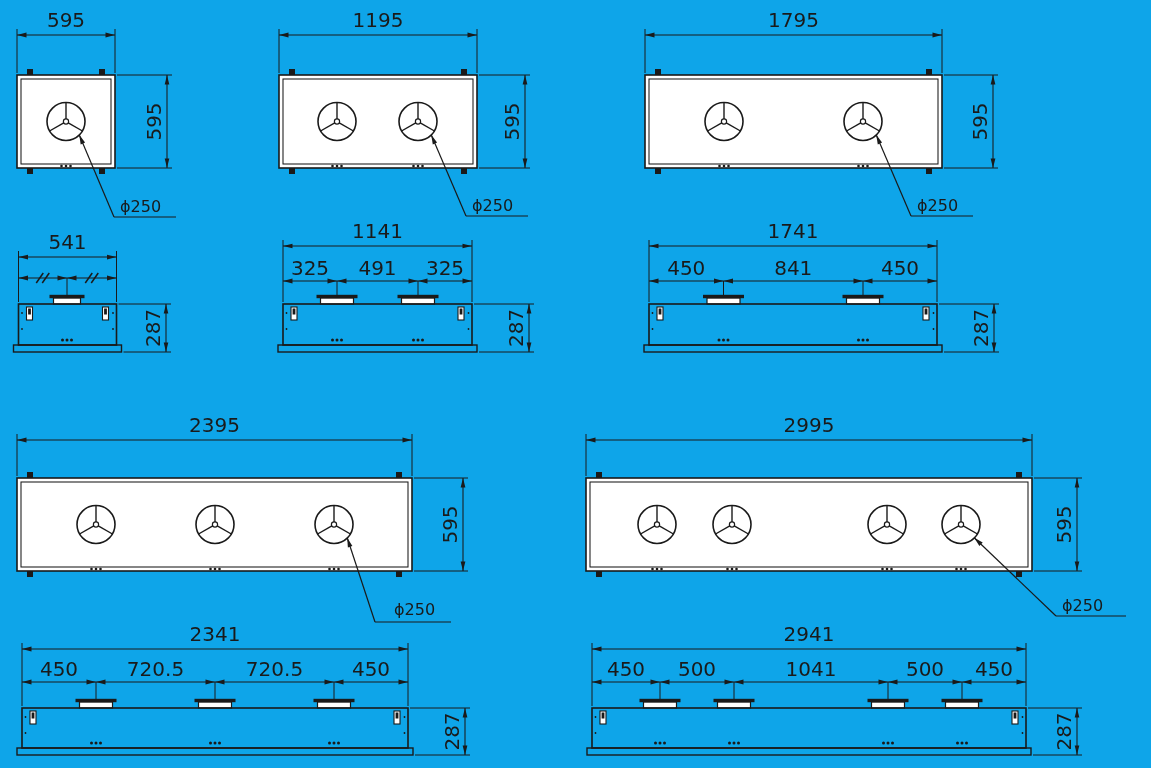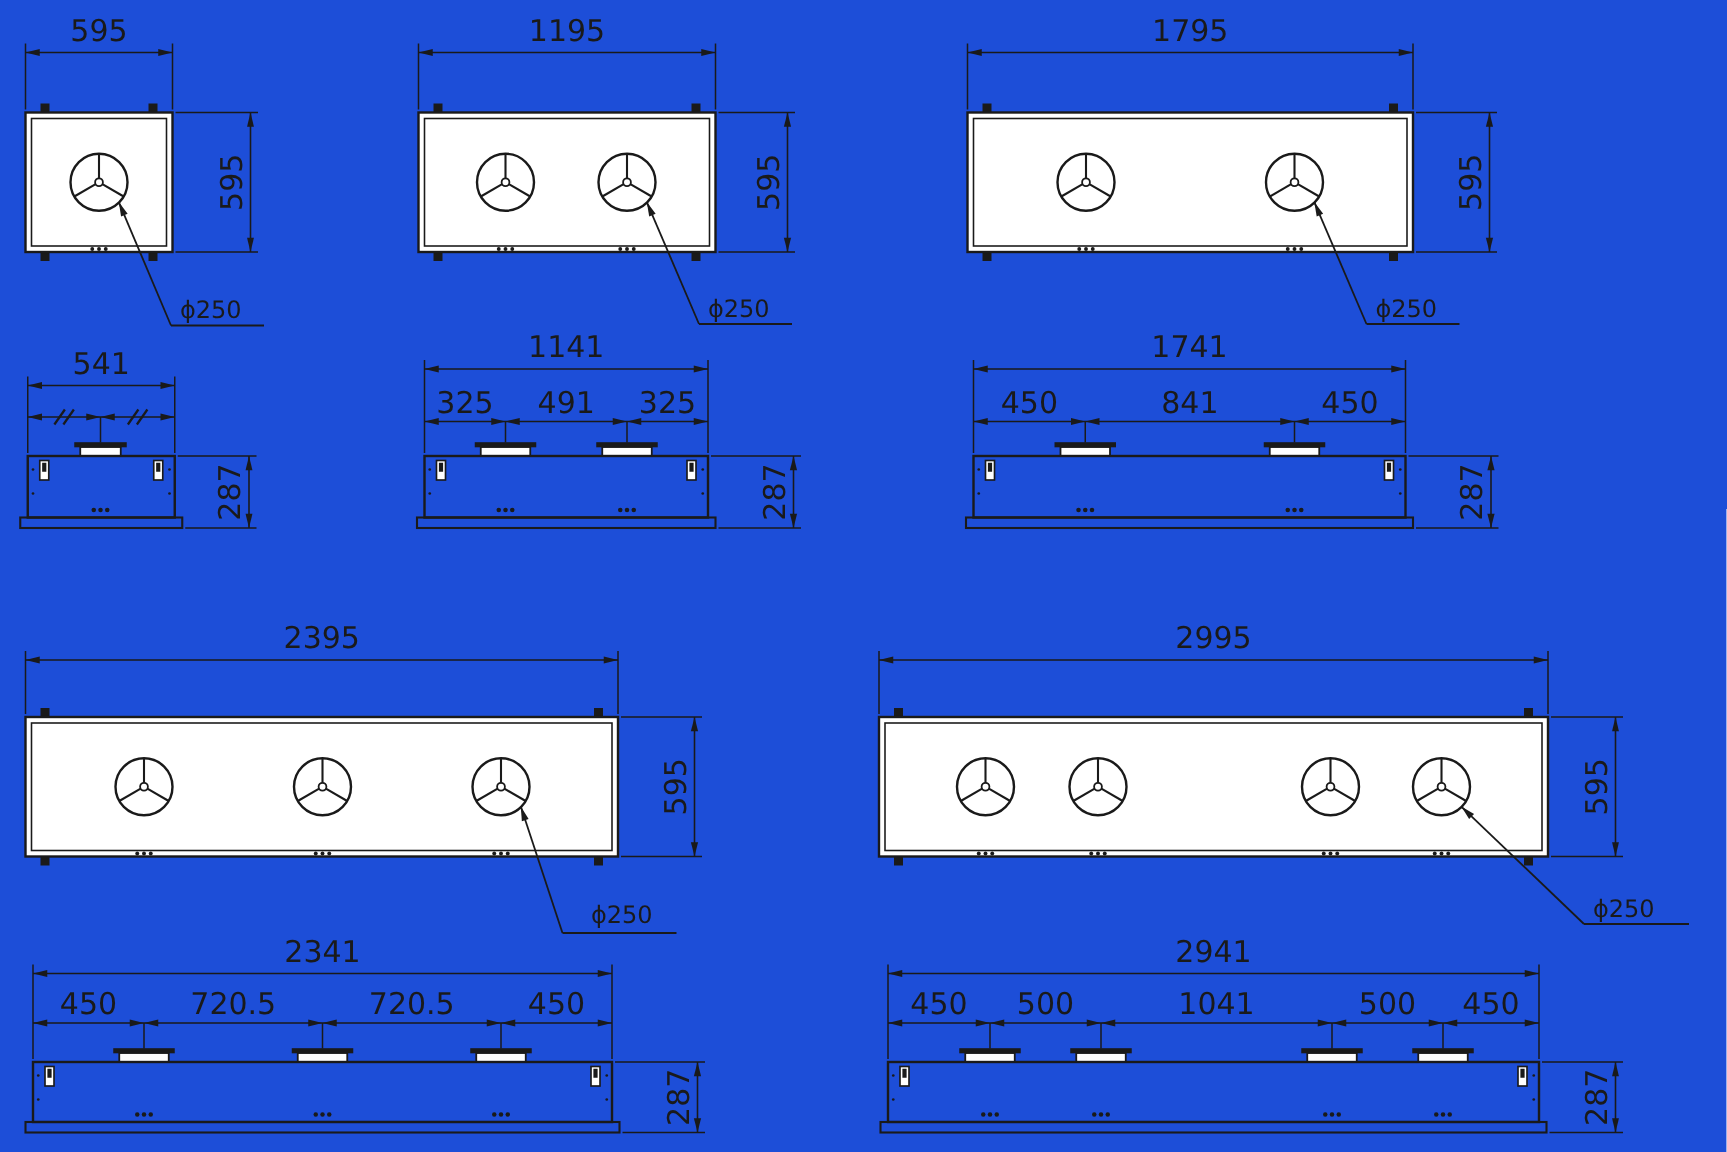--- a/index.html
+++ b/index.html
@@ -1,16 +1,16 @@
 <!DOCTYPE html>
 <html><head>
 <meta charset="utf-8">
 <style>
   html,body{margin:0;padding:0;background:#ffffff;}
-  .canvas{position:relative;width:1151px;height:768px;background:#1d4ed8;overflow:hidden;}
+  .canvas{position:relative;width:1151px;height:768px;background:#0ea5e9;overflow:hidden;}
   svg{position:absolute;left:0;top:0;}
   svg text{font-family:"DejaVu Sans","Liberation Sans",sans-serif;}
 </style>
 </head>
 <body>
 
 <div class="canvas">
   <svg id="drawing" width="1151" height="768" viewBox="0 0 1151 768">
       <g>
         <rect x="27" y="69" width="6" height="6" fill="#1a1a1a"></rect>

